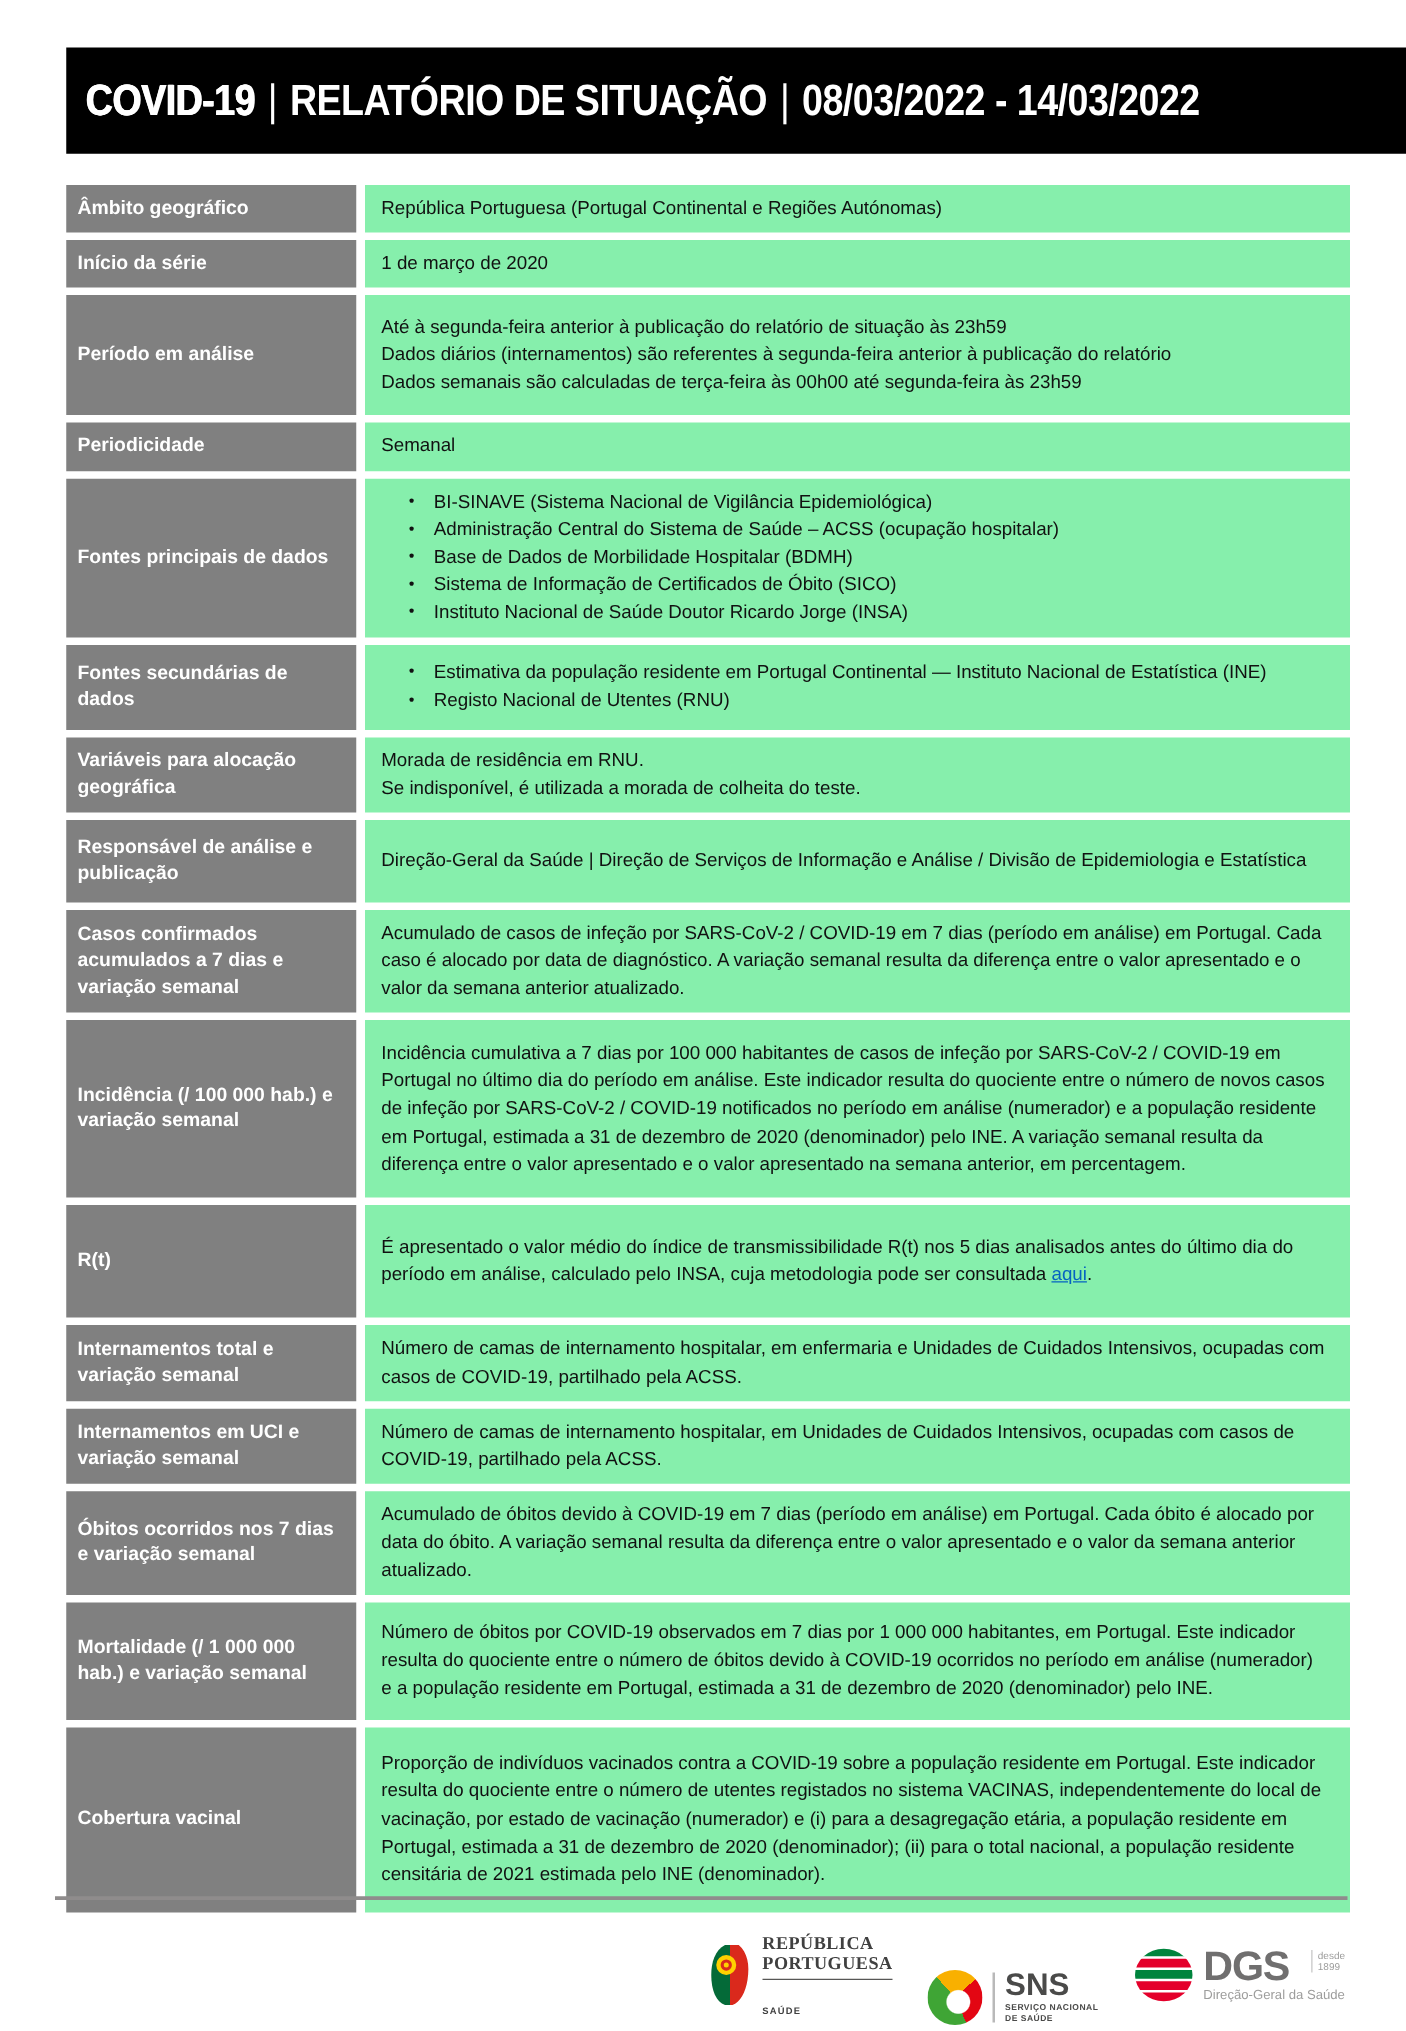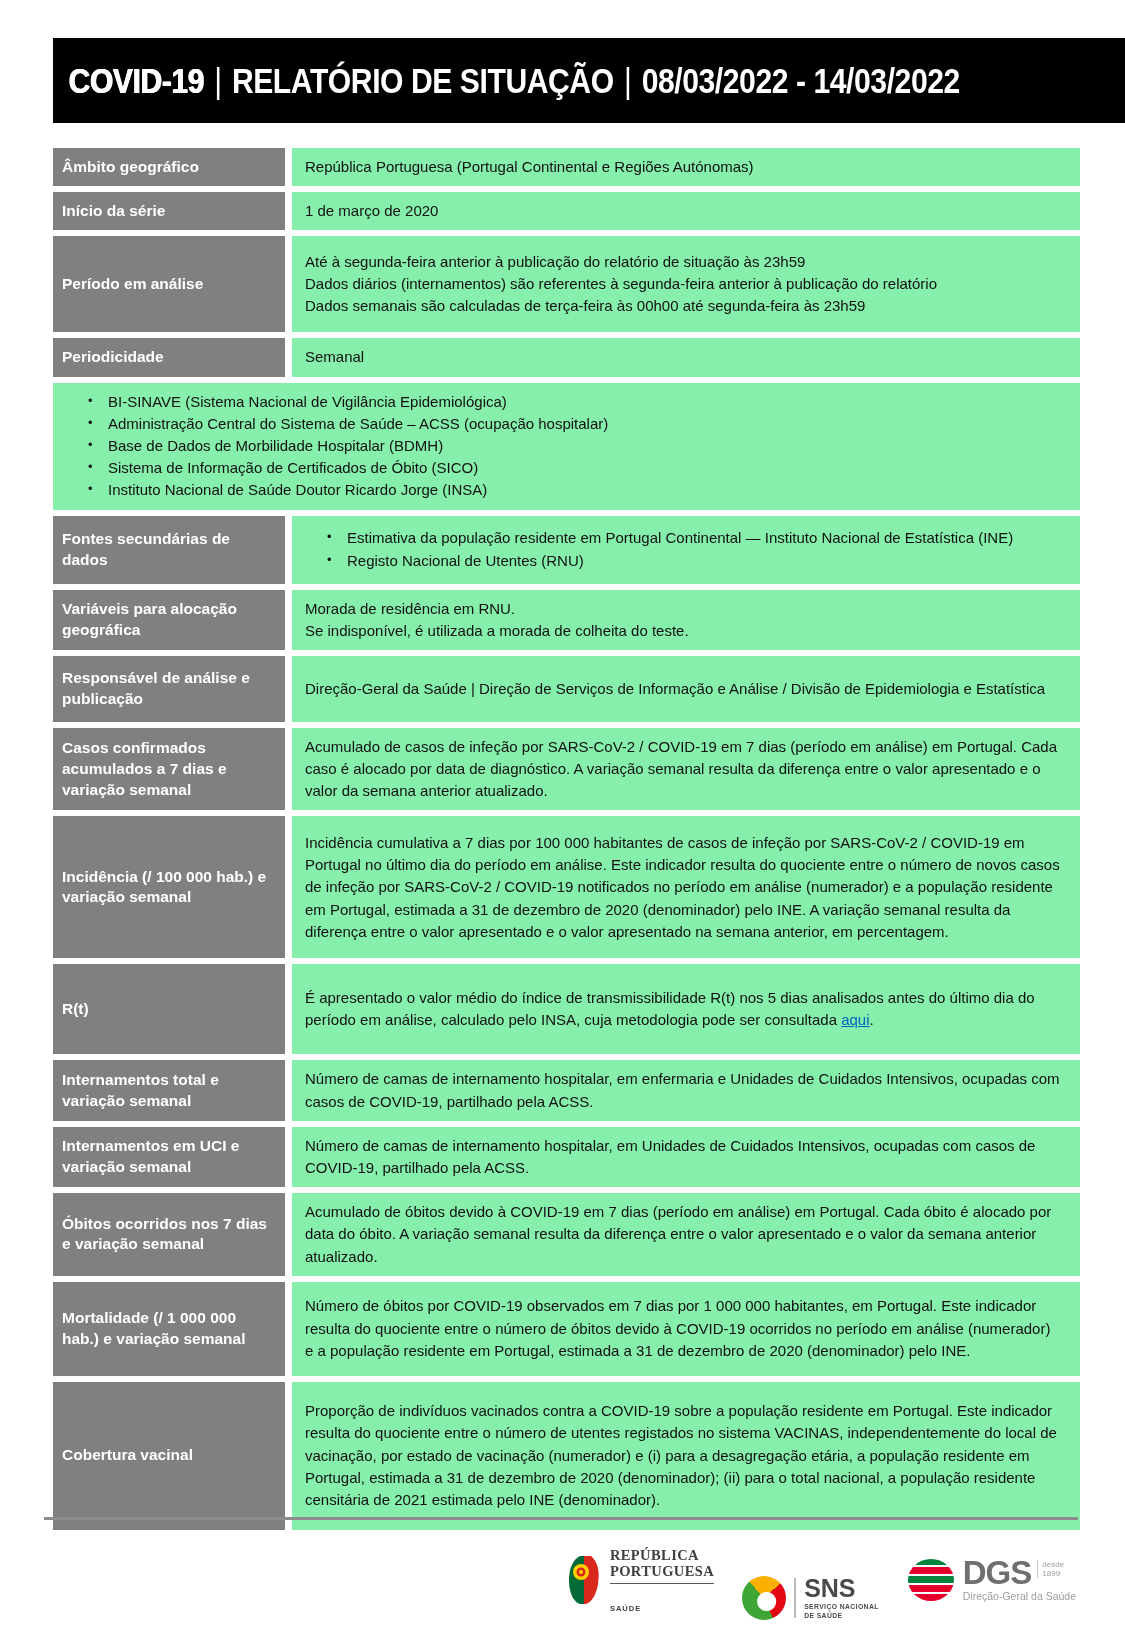--- a/index.html
+++ b/index.html
@@ -69,21 +69,21 @@
       conic-gradient(from 210deg, #3fa535 0 30%, #f9b000 30% 55%, #e30613 55% 85%, #3fa535 85% 100%);
   }
   .sns-divider { width:2px; height:40px; background:#b9b9b9; }
   .sns-name { font-size:25px; font-weight:700; color:#4a4a49; line-height:1; }
   .sns-sub  { font-size:6.8px; font-weight:700; color:#4a4a49; letter-spacing:.4px; line-height:1.25; margin-top:2px; }
   
   .logo-dgs { display:flex; align-items:center; gap:8px;justify-content:flex-end; }
   .dgs-right { display:flex; flex-direction:column; }
   .dgs-top { display:flex; align-items:flex-start; gap:6px; }
   .dgs-name { font-size:33px; font-weight:700; color:#706f6f; line-height:.9; letter-spacing:-1px; }
-  .dgs-since { font-size:8px; color:#9d9d9c; line-height:1.15; border-left:1px solid #c6c6c6; padding-left:4px; margin-top:2px; }
+  .dgs-since { font-size:8px; color:#9d9d9c; line-height:1.15; border-left:1px solid #c6c6c6; padding-left:4px; margin-top:2px;margin-left:12px; }
   .dgs-sub { font-size:10.5px; color:#9d9d9c; margin-top:3px; }
   .icon-svg { display:block; }
 </style>
 </head>
 <body>
 
 <div class="band">
   <div class="band-text">
     <span class="heavy">COVID-19</span><span class="pipe">|</span><span>RELATÓRIO DE SITUAÇÃO</span><span class="pipe">|</span><span>08/03/2022 - 14/03/2022</span>
   </div>
@@ -115,20 +115,21 @@
   </div>
 
   <div class="row" style="min-height:30px">
     <div class="cell-label">Periodicidade</div>
     <div class="cell-content">
       <p>Semanal</p>
     </div>
   </div>
 
   <div class="row" style="min-height:114px">
+    <div class="cell-label">Fontes principais de dados</div>
     <div class="cell-content">
       <ul>
         <li><span class="dot">•</span><span>BI-SINAVE (Sistema Nacional de Vigilância Epidemiológica)</span></li>
         <li><span class="dot">•</span><span>Administração Central do Sistema de Saúde – ACSS (ocupação hospitalar)</span></li>
         <li><span class="dot">•</span><span>Base de Dados de Morbilidade Hospitalar (BDMH)</span></li>
         <li><span class="dot">•</span><span>Sistema de Informação de Certificados de Óbito (SICO)</span></li>
         <li><span class="dot">•</span><span>Instituto Nacional de Saúde Doutor Ricardo Jorge (INSA)</span></li>
       </ul>
     </div>
   </div>

